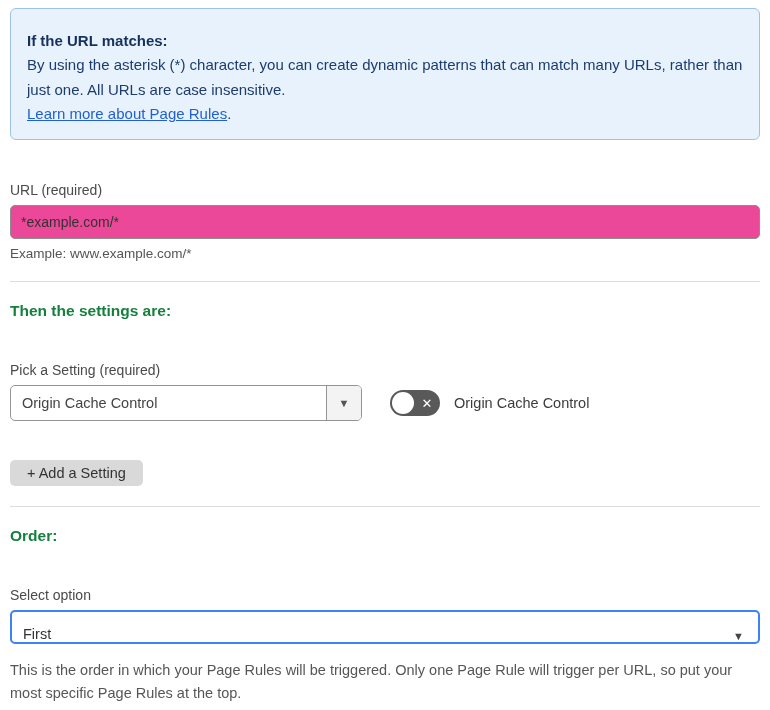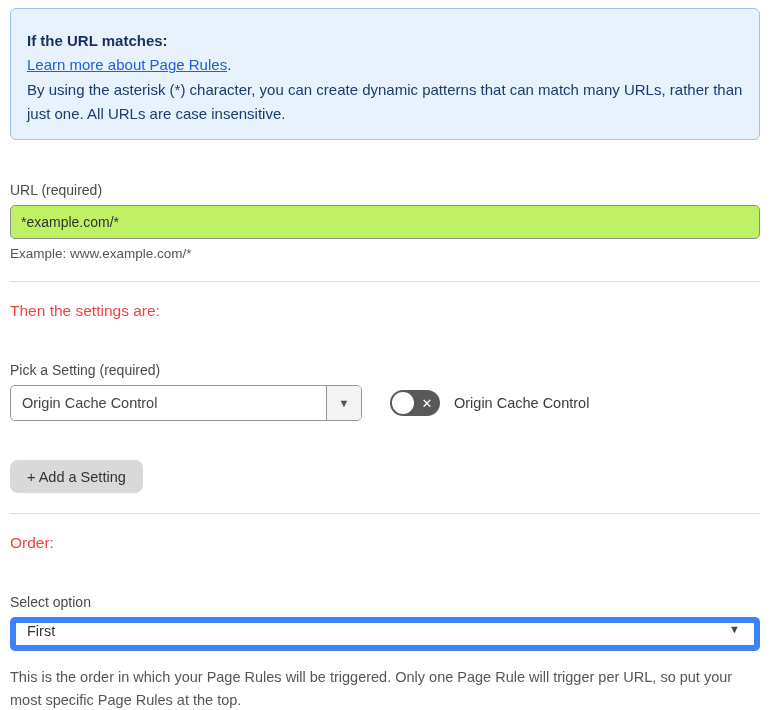--- a/index.html
+++ b/index.html
@@ -48,40 +48,40 @@
 
   .text-input {
     width: 100%;
     height: 34px;
     border: 1px solid #8d8d8d;
     border-radius: 5px;
     padding: 0 10px;
     font-size: 14px;
     color: #333;
     font-family: "Liberation Sans", sans-serif;
-    background: #bef264;
+    background: #ec4899;
     outline: none;
   }
 
   .hint-text {
     font-size: 13.5px;
     color: #555;
     margin-top: 7px;
   }
 
   .divider {
     border: none;
     border-top: 1px solid #ddd;
     margin: 20px 0;
   }
 
   .section-heading {
     font-size: 15.5px;
-    font-weight: 400;
-    color: #ef4444;
+    font-weight: 700;
+    color: #15803d;
     margin-bottom: 20px;
   }
 
   .setting-row {
     display: flex;
     align-items: center;
   }
 
   .setting-select {
     width: 352px;
@@ -166,32 +166,31 @@
     cursor: pointer;
     padding: 0 17px;
     height: 34px;
   }
   .btn-gray {
     background: #d9d9d9;
     color: #333;
   }
   .add-setting-btn {
     margin-top: 39px;
-    height: 33px;
-    border-radius: 8px;
+    height: 26px;
   }
 
   .order-select {
     width: 100%;
     height: 34px;
-    border: 6px solid #3b82f6;
+    border: 2px solid #3b82f6;
     border-radius: 5px;
     background: #fff;
     display: flex;
-    align-items: flex-start;
+    align-items: flex-end;
     cursor: pointer;
     padding: 0 14px 0 11px;
   }
   .order-select .select-text {
     flex: 1;
     font-size: 14.5px;
     color: #333;
   }
   .order-select .caret {
     color: #444;
@@ -207,22 +206,22 @@
   }
 </style>
 </head>
 <body>
 
 <div class="container">
 
 
   <div class="info-box">
     <div class="info-heading">If the URL matches:</div>
+    <div><span>By using the asterisk (*) character, you can create dynamic patterns that can match many URLs, rather than just one. All URLs are case insensitive.</span></div>
     <div><a class="info-link">Learn more about Page Rules</a><span>.</span></div>
-    <div><span>By using the asterisk (*) character, you can create dynamic patterns that can match many URLs, rather than just one. All URLs are case insensitive.</span></div>
   </div>
 
   <div class="field-label">URL (required)</div>
   <input class="text-input" type="text" value="*example.com/*" style="">
   <div class="hint-text">Example: www.example.com/*</div>
 
   <hr class="divider">
 
   <div class="section-heading">Then the settings are:</div>
 

